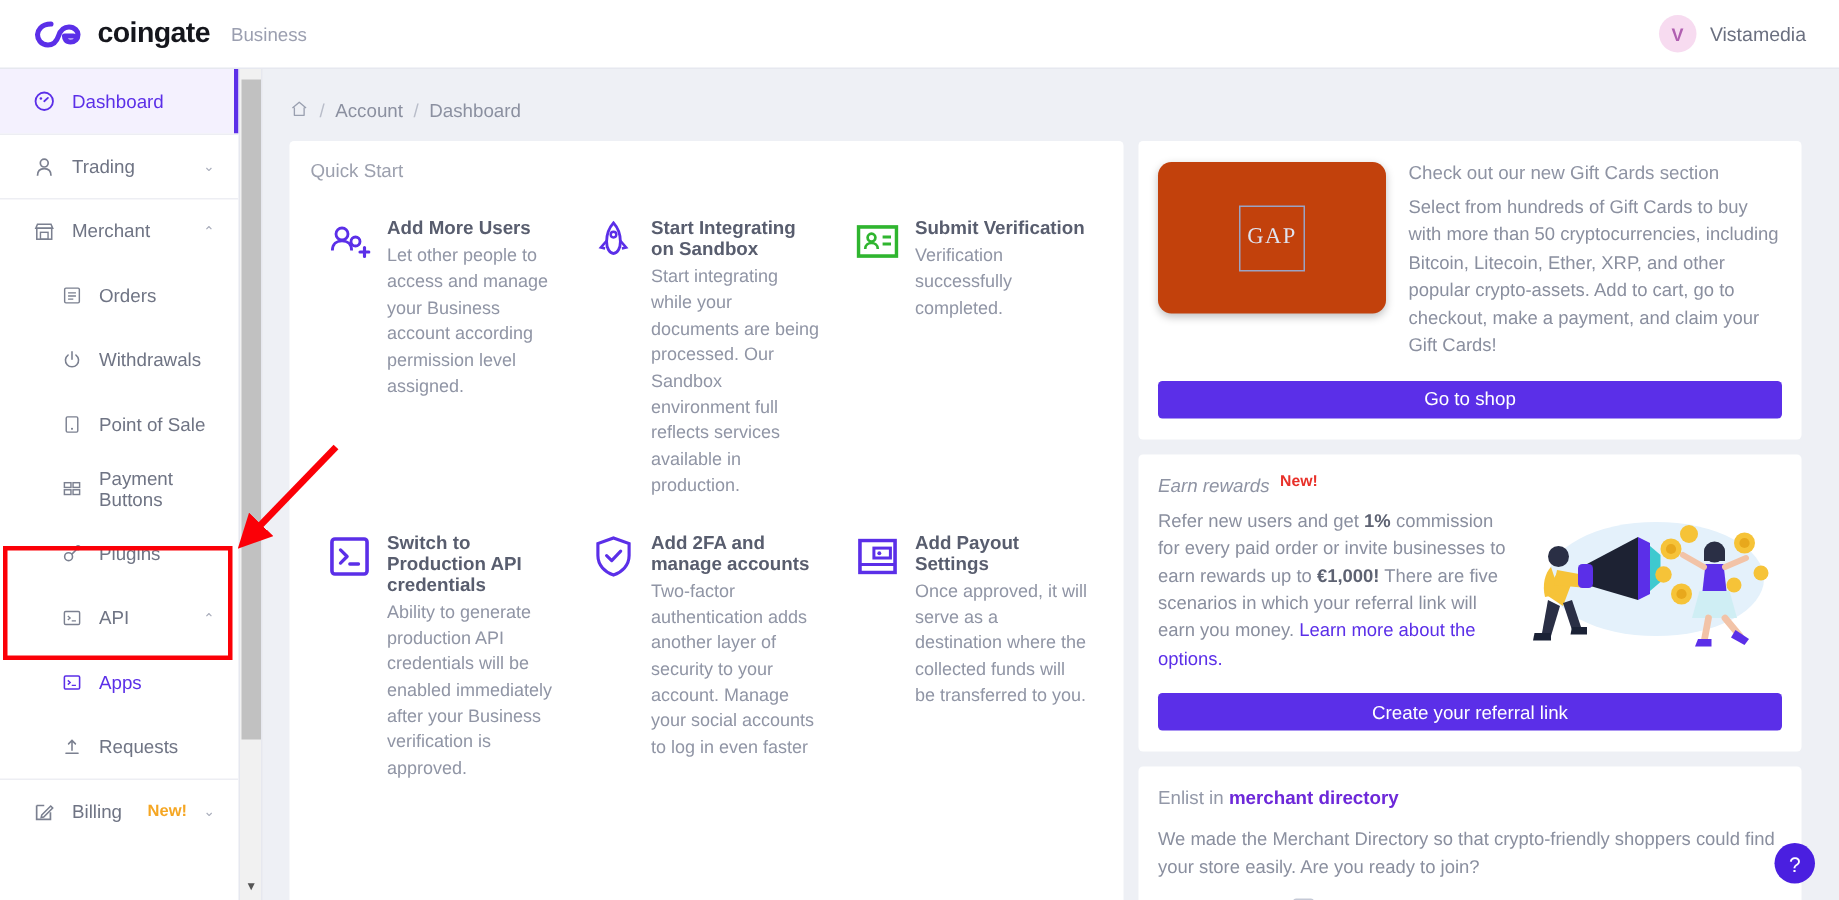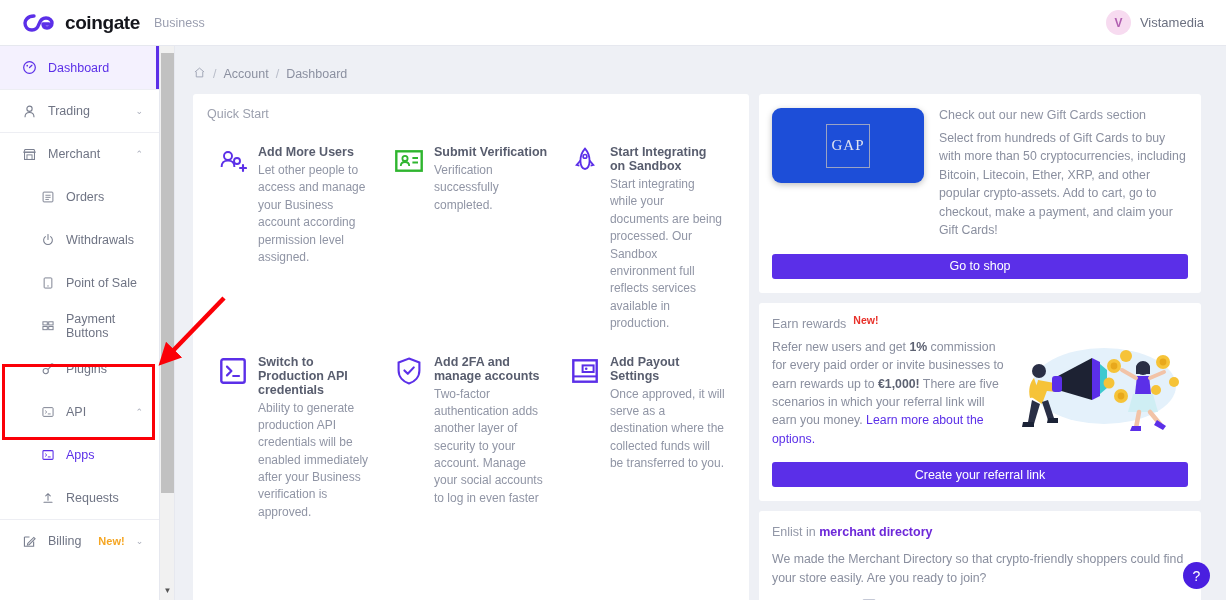--- a/index.html
+++ b/index.html
@@ -105,43 +105,43 @@
   .qs-body { flex: 1; min-width: 0; }
   .qs-h { font-size: 12.5px; font-weight: bold; color: #585d6e; line-height: 1.12; }
   .qs-p { font-size: 12px; color: #9095a5; line-height: 1.45; margin-top: 3px; }
 
   
   .rcol { width: 442px; display: flex; flex-direction: column; gap: 10px; }
   .card { background: #fff; border-radius: 3px; padding: 14px 13px; }
 
   .gc-row { display: flex; gap: 15px; }
   .gc-img {
-    flex: 0 0 152px; height: 75px; border-radius: 9px;
-    background: #1d4ed8; display: flex; align-items: center; justify-content: center;
+    flex: 0 0 152px; height: 101px; border-radius: 9px;
+    background: #c2410c; display: flex; align-items: center; justify-content: center;
     box-shadow: 0 2px 6px rgba(0,0,0,.25);
   }
   .gc-logo {
     width: 44px; height: 44px; border: 1.5px solid #9aa3c4;
     display: flex; align-items: center; justify-content: center;
     color: #dfe3f0; font-size: 15px; letter-spacing: 1px;
     font-family: "Liberation Serif", serif;
   }
   .gc-txt { flex: 1; }
   .gc-h { font-size: 12.5px; color: #8e93a3; margin-bottom: 7px; }
   .gc-p { font-size: 12.3px; color: #8a8f9f; line-height: 1.5; }
 
   .btn {
     display: block; width: 100%; margin-top: 14px;
     background: #5b2fe8; color: #fff; border: none; border-radius: 3px;
     height: 25px; font-size: 12.5px; cursor: pointer;
     font-family: "Liberation Sans", sans-serif;
   }
 
   .er-head { display: flex; align-items: baseline; gap: 7px; margin-bottom: 7px; }
-  .er-h { font-size: 12.5px; color: #8e93a3; }
+  .er-h { font-size: 12.5px; color: #8e93a3; font-style: italic; }
   .er-new { font-size: 10.5px; color: #e8312a; font-weight: bold; position: relative; top: -4px; }
   .er-row { display: flex; gap: 0; }
   .er-p { flex: 1; font-size: 12.3px; color: #8a8f9f; line-height: 1.5; }
   .er-p b { color: #5d6272; }
   .er-link { color: #5b2fe8; }
   .er-art { flex: 0 0 180px; height: 96px; display: flex; align-items: center; }
 
   .md-h { font-size: 12.5px; color: #9398a8; margin-bottom: 11px; }
   .md-h b { color: #6d28d9; }
   .md-p { font-size: 12.3px; color: #8a8f9f; line-height: 1.5; }
@@ -358,44 +358,44 @@
                 </svg>
             </span>
             <div class="qs-body">
               <div class="qs-h">Add More Users</div>
               <div class="qs-p">Let other people to access and manage your Business account according permission level assigned.</div>
             </div>
           </div>
 
           <div class="qs-card">
             <span class="qs-ico">
+              <svg width="24" height="28" viewBox="0 0 24 28">
+                  <path d="M12 1.6 C15.4 5.4 16.6 10 16.6 14 C16.6 18.6 14.6 22 12 22 C9.4 22 7.4 18.6 7.4 14 C7.4 10 8.6 5.4 12 1.6 Z" fill="none" stroke="#5b2fe8" stroke-width="1.9"></path>
+                  <circle cx="12" cy="9.4" r="1.9" fill="none" stroke="#5b2fe8" stroke-width="1.6"></circle>
+                  <path d="M7.4 13.6 L3.6 18 L6.4 18.6 M16.6 13.6 L20.4 18 L17.6 18.6" fill="none" stroke="#5b2fe8" stroke-width="1.7"></path>
+                </svg>
+            </span>
+            <div class="qs-body">
+              <div class="qs-h">Start Integrating on Sandbox</div>
+              <div class="qs-p">Start integrating while your documents are being processed. Our Sandbox environment full reflects services available in production.</div>
+            </div>
+          </div>
+
+          <div class="qs-card">
+            <span class="qs-ico">
               <svg width="28" height="22" viewBox="0 0 28 22">
                   <rect x="1.3" y="1.3" width="25.4" height="19.4" fill="none" stroke="#2fb52f" stroke-width="2.4"></rect>
                   <circle cx="10" cy="8.4" r="2.6" fill="none" stroke="#2fb52f" stroke-width="1.8"></circle>
                   <path d="M5.8 16 C5.8 13.2 7.8 12 10 12 C12.2 12 14.2 13.2 14.2 16" fill="none" stroke="#2fb52f" stroke-width="1.8"></path>
                   <path d="M17.4 8 H23 M17.4 12.6 H23" stroke="#2fb52f" stroke-width="2"></path>
                 </svg>
             </span>
             <div class="qs-body">
               <div class="qs-h">Submit Verification</div>
               <div class="qs-p">Verification successfully completed.</div>
-            </div>
-          </div>
-
-          <div class="qs-card">
-            <span class="qs-ico">
-              <svg width="24" height="28" viewBox="0 0 24 28">
-                  <path d="M12 1.6 C15.4 5.4 16.6 10 16.6 14 C16.6 18.6 14.6 22 12 22 C9.4 22 7.4 18.6 7.4 14 C7.4 10 8.6 5.4 12 1.6 Z" fill="none" stroke="#5b2fe8" stroke-width="1.9"></path>
-                  <circle cx="12" cy="9.4" r="1.9" fill="none" stroke="#5b2fe8" stroke-width="1.6"></circle>
-                  <path d="M7.4 13.6 L3.6 18 L6.4 18.6 M16.6 13.6 L20.4 18 L17.6 18.6" fill="none" stroke="#5b2fe8" stroke-width="1.7"></path>
-                </svg>
-            </span>
-            <div class="qs-body">
-              <div class="qs-h">Start Integrating on Sandbox</div>
-              <div class="qs-p">Start integrating while your documents are being processed. Our Sandbox environment full reflects services available in production.</div>
             </div>
           </div>
 
           <div class="qs-card">
             <span class="qs-ico">
               <svg width="26" height="26" viewBox="0 0 26 26">
                   <rect x="1.3" y="1.3" width="23.4" height="23.4" rx="2" fill="none" stroke="#5b2fe8" stroke-width="2.4"></rect>
                   <path d="M7 8.6 L11.4 13 L7 17.4" fill="none" stroke="#5b2fe8" stroke-width="2.2" stroke-linecap="round" stroke-linejoin="round"></path>
                   <path d="M13.2 18 H19" stroke="#5b2fe8" stroke-width="2.2" stroke-linecap="round"></path>
                 </svg>

